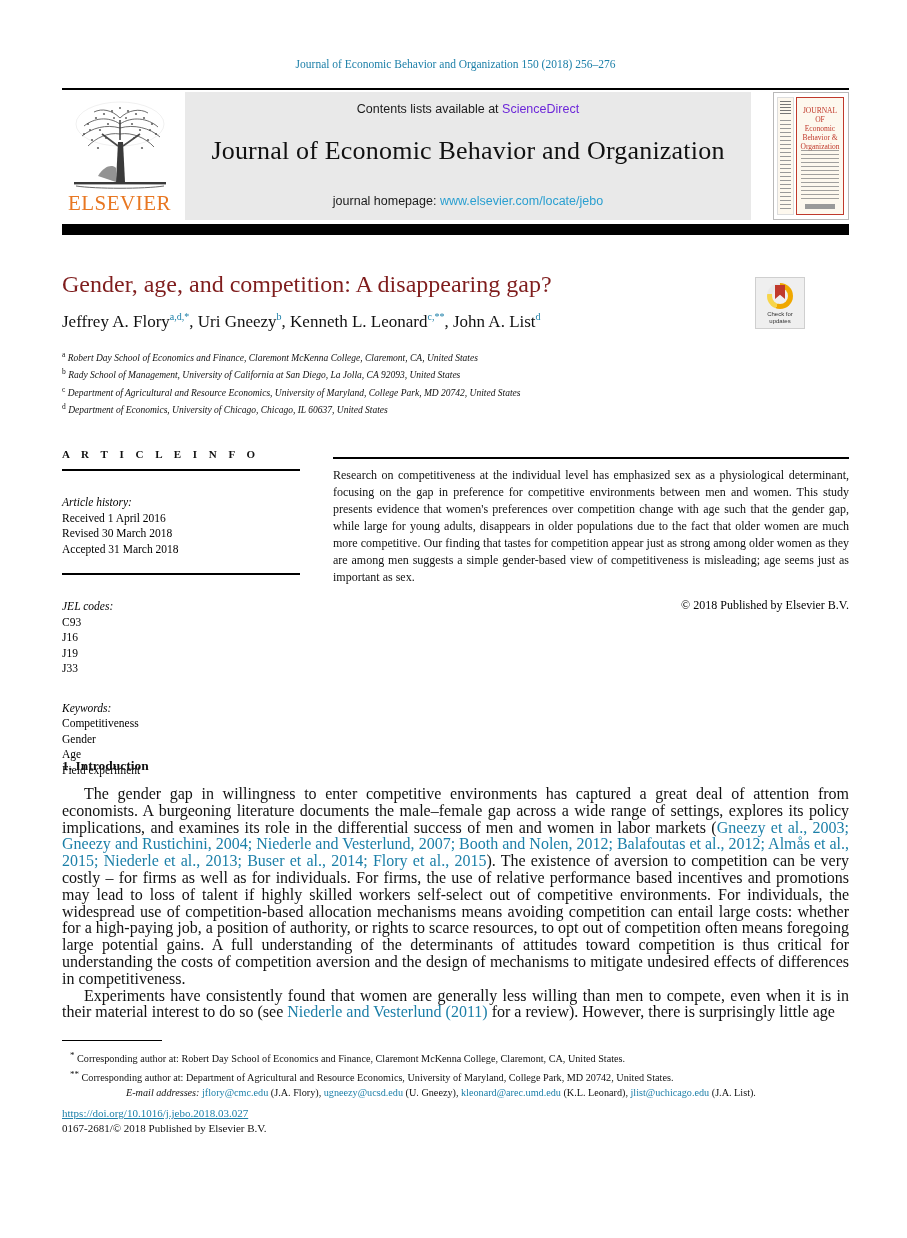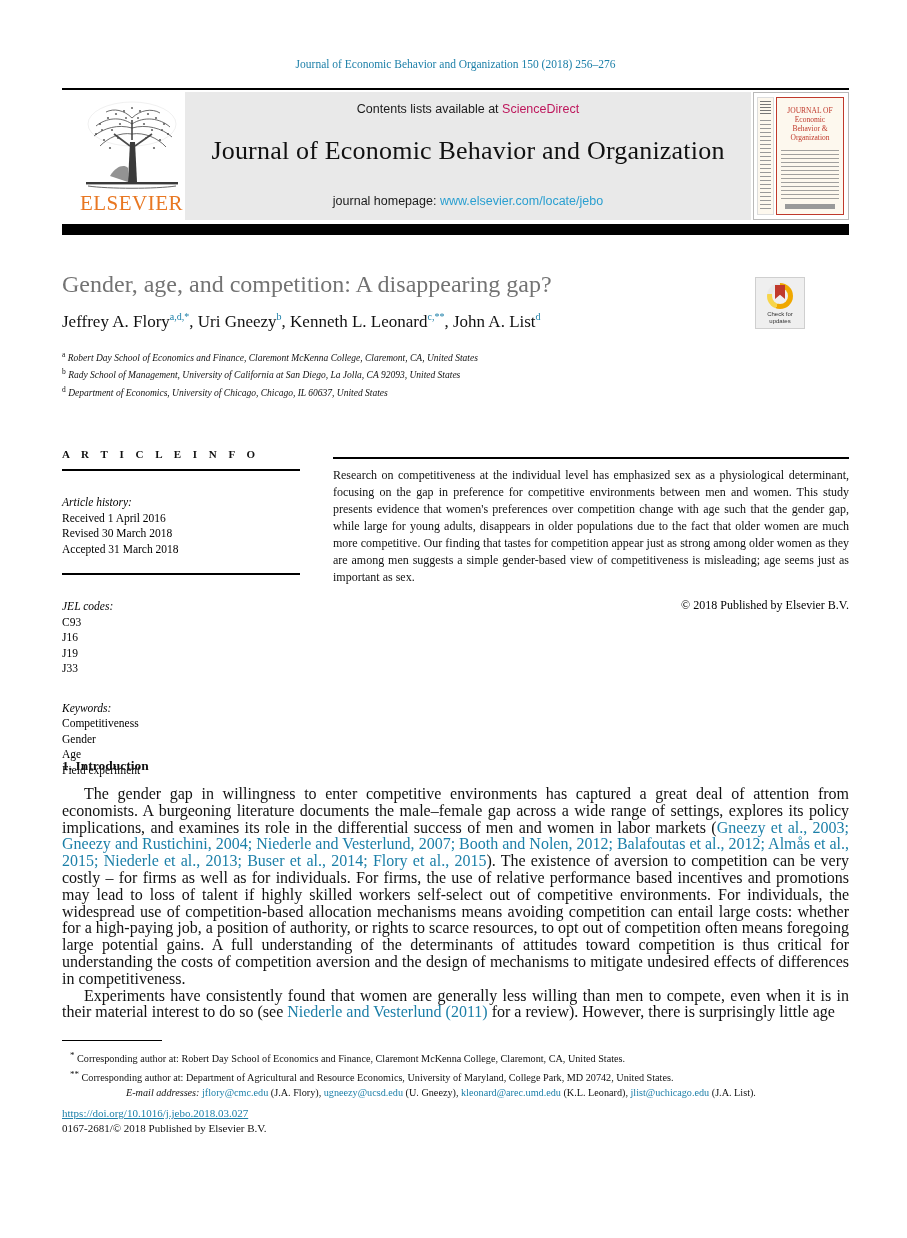--- a/index.html
+++ b/index.html
@@ -43,21 +43,21 @@
     background: #000;
   }
   .masthead {
     position: absolute;
     left: 62px; top: 92px;
     width: 787px;
     height: 128px;
   }
   .elsevier-logo {
     position: absolute;
-    left: 12px; top: 0;
+    left: 0; top: 0;
     width: 115px;
     height: 128px;
   }
   .tree-svg { position: absolute; left: 6px; top: 2px; }
   .elsevier-word {
     position: absolute;
     left: 0; bottom: 4px;
     width: 115px;
     text-align: center;
     font-family: "Liberation Serif", serif;
@@ -74,21 +74,21 @@
     text-align: center;
   }
   .contents-line {
     position: absolute;
     left: 0; top: 10px;
     width: 566px;
     font-family: "Liberation Sans", sans-serif;
     font-size: 12.5px;
     color: #1a1a1a;
   }
-  .contents-line a { color: #be185d; text-decoration: none; }
+  .contents-line a { color: #6d28d9; text-decoration: none; }
   .journal-big {
     position: absolute;
     left: 0; top: 44px;
     width: 566px;
     font-family: "Liberation Serif", serif;
     font-size: 26px;
     color: #111;
     letter-spacing: 0.2px;
   }
   .homepage-line {
@@ -98,21 +98,21 @@
     font-family: "Liberation Sans", sans-serif;
     font-size: 12.5px;
     color: #1a1a1a;
   }
   .homepage-line a { color: #2a9fd0; text-decoration: none; }
 
   
   .cover-thumb {
     position: absolute;
     right: 0; top: 0;
-    width: 96px;
+    width: 76px;
     height: 128px;
     border: 1px solid #b9b9b9;
     background: #ffffff;
     box-sizing: border-box;
     overflow: hidden;
   }
   .cover-inner {
     position: absolute;
     left: 22px; top: 4px;
     right: 4px; bottom: 4px;
@@ -170,21 +170,21 @@
     height: 11px;
     background: #000;
   }
 
   
   .title {
     position: absolute;
     left: 62px; top: 271px;
     width: 660px;
     font-size: 24px;
-    color: #737373;
+    color: #7f1d1d;
     font-family: "Liberation Serif", serif;
   }
   .authors {
     position: absolute;
     left: 62px; top: 311px;
     width: 700px;
     font-size: 17px;
     color: #111;
   }
   .authors sup { font-size: 10px; color: #1b7fa8; }
@@ -421,20 +421,21 @@
     </div>
   </div>
 
   <div class="black-bar"></div>
 
   <div class="title">Gender, age, and competition: A disappearing gap?</div>
   <div class="authors">Jeffrey A. Flory<sup>a,d,*</sup>, Uri Gneezy<sup>b</sup>, Kenneth L. Leonard<sup>c,**</sup>, John A. List<sup>d</sup></div>
   <div class="affils">
       <div><sup>a</sup> Robert Day School of Economics and Finance, Claremont McKenna College, Claremont, CA, United States</div>
       <div><sup>b</sup> Rady School of Management, University of California at San Diego, La Jolla, CA 92093, United States</div>
+      <div><sup>c</sup> Department of Agricultural and Resource Economics, University of Maryland, College Park, MD 20742, United States</div>
       <div><sup>d</sup> Department of Economics, University of Chicago, Chicago, IL 60637, United States</div>
     </div>
 
   <div class="crossmark">
     <div class="cm-ring">
       <div class="cm-book"></div>
     </div>
     <div class="cm-text">
       <div>Check for</div>
       <div>updates</div>

